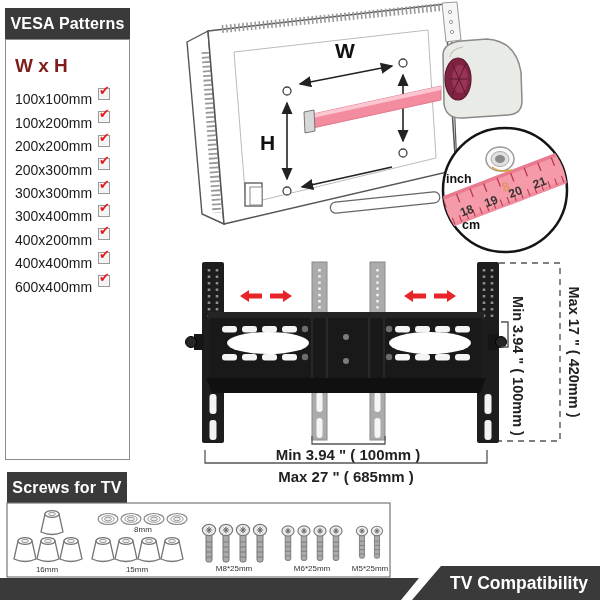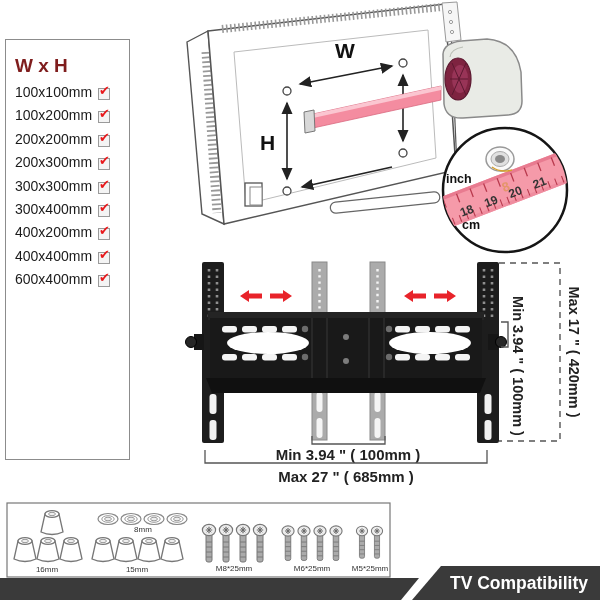--- a/index.html
+++ b/index.html
@@ -4,38 +4,39 @@
 <style>
   *{margin:0;padding:0;box-sizing:border-box}
   body{font-family:"Liberation Sans",sans-serif;background:#fff}
   #stage{position:relative;width:600px;height:600px;background:#fff;overflow:hidden}
   .panel-header{position:absolute;background:#3a3a3a;color:#fff;font-weight:bold;
     display:flex;align-items:center;justify-content:center;letter-spacing:.2px}
   #vesa-header{left:5px;top:8px;width:125px;height:31px;font-size:16px}
   #vesa-box{position:absolute;left:5px;top:39px;width:125px;height:421px;border:1px solid #8c8c8c;background:#fff}
   #wxh{position:absolute;left:9px;top:15px;font-size:19px;font-weight:bold;color:#7f1d1d}
   #vesa-rows{position:absolute;left:9px;top:44px;width:108px}
-  .vesa-row{position:relative;height:23.4px;display:flex;align-items:flex-start;font-size:14px;color:#1a1a1a}
+  .vesa-row{position:relative;height:23.4px;display:flex;align-items:flex-end;font-size:14px;color:#1a1a1a}
   .vesa-check{position:absolute;left:83px;top:4px;width:12px;height:12px;border:1px solid #9a9a9a;background:#f4f4f4}
   .vesa-check i{position:absolute;left:0;top:-6px;font-style:normal;color:#e8191c;font-size:13px;font-weight:bold;
     font-family:"DejaVu Sans",sans-serif}
   #vesa-conversions{position:absolute;left:9px;top:280px;font-size:14px;color:#1a1a1a;line-height:21px}
   #screws-header{left:7px;top:472px;width:120px;height:31px;font-size:16px}
   svg{position:absolute;display:block}
   #tv-svg{left:130px;top:0}
   #bracket-svg{left:180px;top:250px}
   #screws-svg{left:0;top:460px}
   #footer-svg{left:0;top:555px}
   svg text{font-family:"Liberation Sans",sans-serif}
 </style>
 </head>
 <body>
 
 <div id="stage">
 
+  <div id="vesa-header" class="panel-header">VESA Patterns</div>
   <div id="vesa-box">
     <div id="wxh">W x H</div>
     <div id="vesa-rows">
 
     <div class="vesa-row">
         <span>100x100mm</span>
         <span class="vesa-check">
             <i>✔</i>
           </span>
       </div>
@@ -256,20 +257,21 @@
     <path d="M 319,13 H 380 V 191 H 319" fill="none" stroke="#555" stroke-width="1.4" stroke-dasharray="6 5"></path>
     <path d="M 321,72 H 328 V 97 H 321" fill="none" stroke="#555" stroke-width="1.4"></path>
     <text transform="translate(333,116) rotate(90)" text-anchor="middle" font-size="14.5" font-weight="600" fill="#222">Min 3.94 " ( 100mm )</text>
     <text transform="translate(389,102) rotate(90)" text-anchor="middle" font-size="14.5" font-weight="600" fill="#222">Max 17 " ( 420mm )</text>
     <path d="M 132,186 V 194 H 205 V 186" fill="none" stroke="#555" stroke-width="1.3"></path>
     <text x="168" y="210" text-anchor="middle" font-size="15" font-weight="600" fill="#222">Min 3.94 " ( 100mm )</text>
     <path d="M 25,200 V 213 H 307 V 200" fill="none" stroke="#555" stroke-width="1.3"></path>
     <text x="166" y="232" text-anchor="middle" font-size="15" font-weight="600" fill="#222">Max 27 " ( 685mm )</text>
   </svg>
 
+  <div id="screws-header" class="panel-header">Screws for TV</div>
   <svg id="screws-svg" width="400" height="120" viewBox="0 0 400 120">
     <defs>
       <g id="cone">
         <path d="M -11,21 Q 0,26 11,21 L 7,3 Q 0,7 -7,3 Z" fill="#fff" stroke="#777" stroke-width="1.3"></path>
         <ellipse cx="0" cy="3" rx="7" ry="3.4" fill="#fff" stroke="#777" stroke-width="1.3"></ellipse>
         <ellipse cx="0" cy="3" rx="3.4" ry="1.7" fill="#f0f0f0" stroke="#999" stroke-width="1"></ellipse>
       </g>
       <g id="washer">
         <ellipse rx="10" ry="5.5" fill="#fff" stroke="#888" stroke-width="1.2"></ellipse>
         <ellipse rx="6.2" ry="3.3" fill="none" stroke="#999" stroke-width="1"></ellipse>

